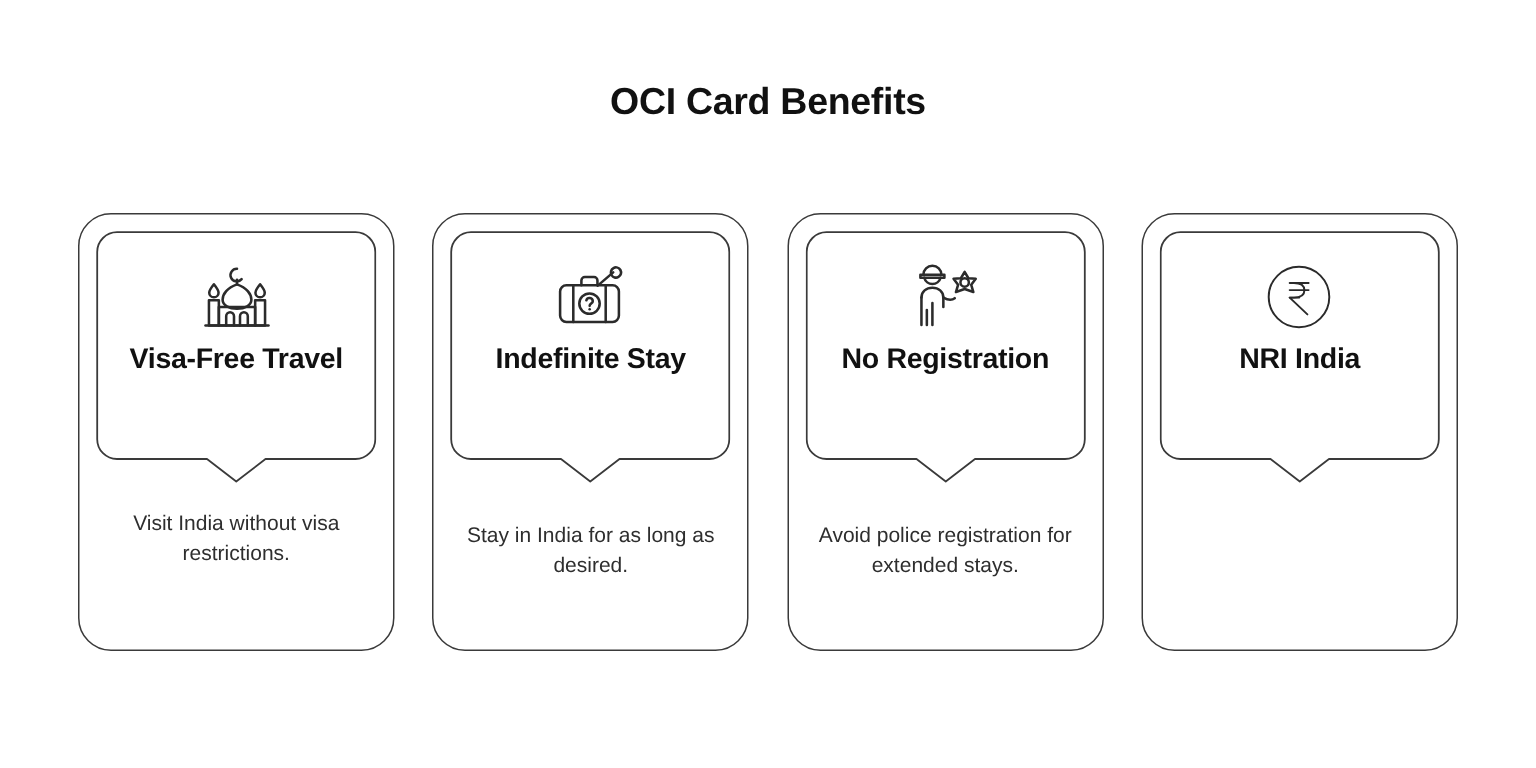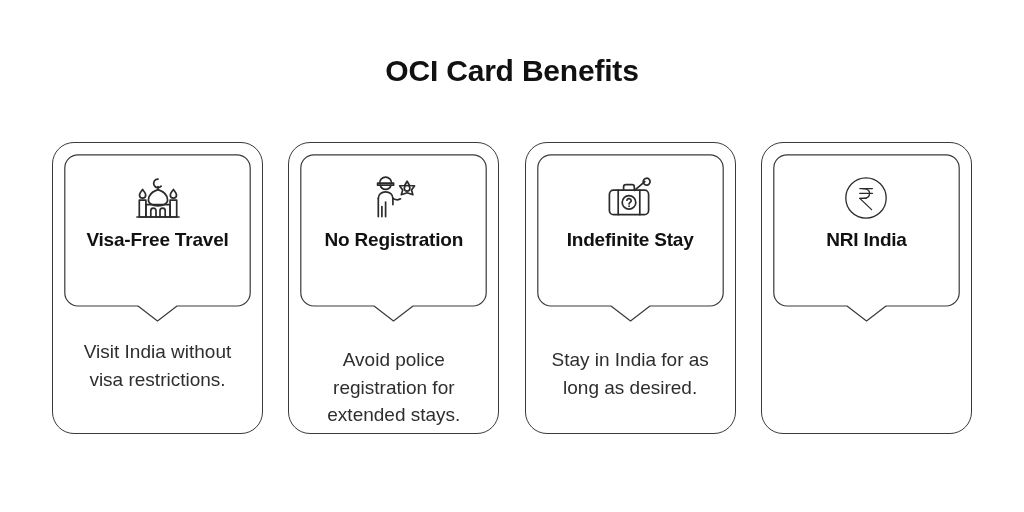--- a/index.html
+++ b/index.html
@@ -21,21 +21,21 @@
     height: 512px;
     box-sizing: border-box;
   }
 
   .page-title {
     position: absolute;
     top: 54px;
     left: 0;
     width: 1024px;
     text-align: center;
-    font-size: 30px;
+    font-size: 25px;
     font-weight: bold;
     letter-spacing: -0.2px;
     color: #111111;
   }
 
   .cards-row {
     position: absolute;
     top: 142px;
     left: 52px;
     width: 920px;
@@ -102,21 +102,21 @@
     line-height: 1.26;
     text-align: center;
     color: #111111;
     letter-spacing: -0.2px;
   }
 
   .card-desc {
     margin-top: 16px;
     width: 170px;
     text-align: center;
-    font-size: 19px;
+    font-size: 14px;
     line-height: 1.45;
     color: #2e2e2e;
   }
 
   
   .card-outer[data-variant="single"] .card-desc {
     margin-top: 24px;
   }
 </style>
 </head>
@@ -155,20 +155,45 @@
       <div class="card-desc">Visit India without visa restrictions.</div>
     </div>
 
     <div class="card-outer" data-variant="single">
       <div class="bubble-wrap">
         <svg class="bubble-svg" viewBox="0 0 187 168" xmlns="http://www.w3.org/2000/svg">
           <path d="M14 0.8 H173 A13.2 13.2 0 0 1 186.2 14 V138.8 A13.2 13.2 0 0 1 173 152 H113 L93.5 167 L74 152 H14 A13.2 13.2 0 0 1 0.8 138.8 V14 A13.2 13.2 0 0 1 14 0.8 Z" fill="#ffffff" stroke="#3a3a3a" stroke-width="1.2" stroke-linejoin="round"></path>
         </svg>
         <div class="bubble-content">
           <div class="card-icon">
+            <svg width="54" height="44" viewBox="0 0 54 44" fill="none" stroke="#2b2b2b" stroke-width="1.7" stroke-linecap="round" stroke-linejoin="round">
+              <path d="M46.6 4.0 a3.4 3.4 0 1 1 -4.6 -1.3 a3.4 3.4 0 0 1 4.6 1.3 Z"></path>
+              <path d="M41.8 5.6 L31.5 14.4"></path>
+              <path d="M20.6 14.2 V11.0 a2.3 2.3 0 0 1 2.3 -2.3 H29 a2.3 2.3 0 0 1 2.3 2.3 V14.2"></path>
+              <rect x="6.4" y="14.2" width="39.2" height="24.4" rx="4.2"></rect>
+              <path d="M15.2 14.2 V38.6"></path>
+              <path d="M36.8 14.2 V38.6"></path>
+              <path d="M26 19.6 a6.8 6.8 0 1 1 0 13.6 a6.8 6.8 0 0 1 0 -13.6 Z"></path>
+              <path d="M23.9 24.2 a2.2 2.2 0 0 1 4.3 0.6 c0 1.5 -2.1 1.7 -2.1 3.1"></path>
+              <path d="M26.1 30.2 h0.01"></path>
+            </svg>
+          </div>
+          <div class="card-title">Indefinite Stay</div>
+        </div>
+      </div>
+      <div class="card-desc">Stay in India for as long as desired.</div>
+    </div>
+
+    <div class="card-outer" data-variant="single">
+      <div class="bubble-wrap">
+        <svg class="bubble-svg" viewBox="0 0 187 168" xmlns="http://www.w3.org/2000/svg">
+          <path d="M14 0.8 H173 A13.2 13.2 0 0 1 186.2 14 V138.8 A13.2 13.2 0 0 1 173 152 H113 L93.5 167 L74 152 H14 A13.2 13.2 0 0 1 0.8 138.8 V14 A13.2 13.2 0 0 1 14 0.8 Z" fill="#ffffff" stroke="#3a3a3a" stroke-width="1.2" stroke-linejoin="round"></path>
+        </svg>
+        <div class="bubble-content">
+          <div class="card-icon">
             <svg width="52" height="46" viewBox="0 0 52 46" fill="none" stroke="#2b2b2b" stroke-width="1.7" stroke-linecap="round" stroke-linejoin="round">
               <path d="M11.6 8.2 a6.0 6.0 0 0 1 12.0 0"></path>
               <path d="M9.6 8.2 H25.6 V10.2 H9.6 Z"></path>
               <path d="M12.2 10.2 a5.6 5.6 0 0 0 10.8 0"></path>
               <path d="M10.3 23.4 c0 -4.0 3.2 -6.6 7.3 -6.6 c4.1 0 7.3 2.6 7.3 6.6"></path>
               <path d="M10.3 23.4 V41.6"></path>
               <path d="M17.6 27.0 V41.6"></path>
               <path d="M13.9 31.6 V41.6"></path>
               <path d="M24.9 23.4 c3.0 1.6 5.6 1.9 7.6 0.4"></path>
               <path d="M24.9 23.4 V29.6"></path>
@@ -182,45 +207,20 @@
       <div class="card-desc">Avoid police registration for extended stays.</div>
     </div>
 
     <div class="card-outer" data-variant="single">
       <div class="bubble-wrap">
         <svg class="bubble-svg" viewBox="0 0 187 168" xmlns="http://www.w3.org/2000/svg">
           <path d="M14 0.8 H173 A13.2 13.2 0 0 1 186.2 14 V138.8 A13.2 13.2 0 0 1 173 152 H113 L93.5 167 L74 152 H14 A13.2 13.2 0 0 1 0.8 138.8 V14 A13.2 13.2 0 0 1 14 0.8 Z" fill="#ffffff" stroke="#3a3a3a" stroke-width="1.2" stroke-linejoin="round"></path>
         </svg>
         <div class="bubble-content">
           <div class="card-icon">
-            <svg width="54" height="44" viewBox="0 0 54 44" fill="none" stroke="#2b2b2b" stroke-width="1.7" stroke-linecap="round" stroke-linejoin="round">
-              <path d="M46.6 4.0 a3.4 3.4 0 1 1 -4.6 -1.3 a3.4 3.4 0 0 1 4.6 1.3 Z"></path>
-              <path d="M41.8 5.6 L31.5 14.4"></path>
-              <path d="M20.6 14.2 V11.0 a2.3 2.3 0 0 1 2.3 -2.3 H29 a2.3 2.3 0 0 1 2.3 2.3 V14.2"></path>
-              <rect x="6.4" y="14.2" width="39.2" height="24.4" rx="4.2"></rect>
-              <path d="M15.2 14.2 V38.6"></path>
-              <path d="M36.8 14.2 V38.6"></path>
-              <path d="M26 19.6 a6.8 6.8 0 1 1 0 13.6 a6.8 6.8 0 0 1 0 -13.6 Z"></path>
-              <path d="M23.9 24.2 a2.2 2.2 0 0 1 4.3 0.6 c0 1.5 -2.1 1.7 -2.1 3.1"></path>
-              <path d="M26.1 30.2 h0.01"></path>
-            </svg>
-          </div>
-          <div class="card-title">Indefinite Stay</div>
-        </div>
-      </div>
-      <div class="card-desc">Stay in India for as long as desired.</div>
-    </div>
-
-    <div class="card-outer" data-variant="single">
-      <div class="bubble-wrap">
-        <svg class="bubble-svg" viewBox="0 0 187 168" xmlns="http://www.w3.org/2000/svg">
-          <path d="M14 0.8 H173 A13.2 13.2 0 0 1 186.2 14 V138.8 A13.2 13.2 0 0 1 173 152 H113 L93.5 167 L74 152 H14 A13.2 13.2 0 0 1 0.8 138.8 V14 A13.2 13.2 0 0 1 14 0.8 Z" fill="#ffffff" stroke="#3a3a3a" stroke-width="1.2" stroke-linejoin="round"></path>
-        </svg>
-        <div class="bubble-content">
-          <div class="card-icon">
             <svg width="46" height="46" viewBox="0 0 46 46" fill="none" stroke="#2b2b2b" stroke-width="1.3" stroke-linecap="round" stroke-linejoin="round">
               <circle cx="23" cy="23" r="20.2"></circle>
               <path d="M16.8 13.6 H29.4"></path>
               <path d="M16.8 18.4 H29.4"></path>
               <path d="M16.8 23.4 H23.2"></path>
               <path d="M19.6 13.6 c4.6 0 7.0 2.0 7.0 4.9 c0 2.9 -2.4 4.9 -7.0 4.9 h-2.8 L28.6 34.6"></path>
             </svg>
           </div>
           <div class="card-title">NRI India</div>
         </div>

